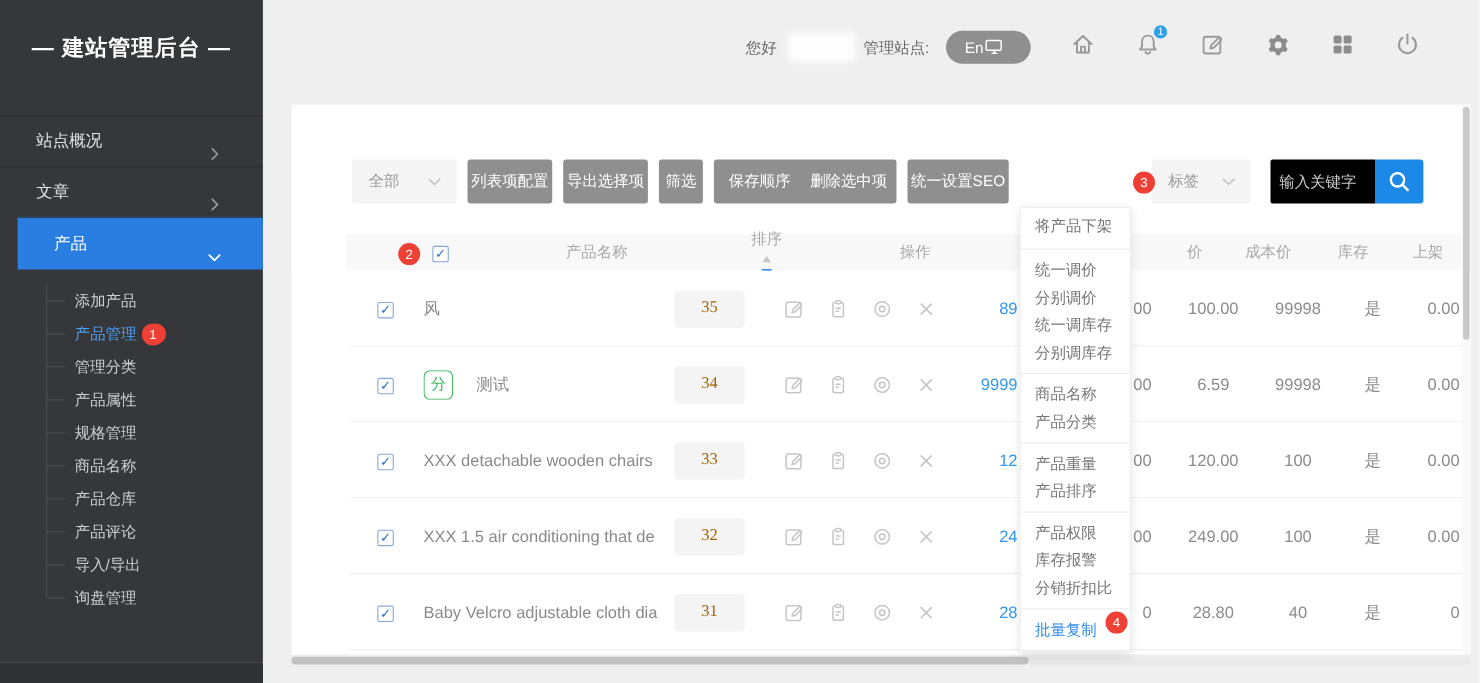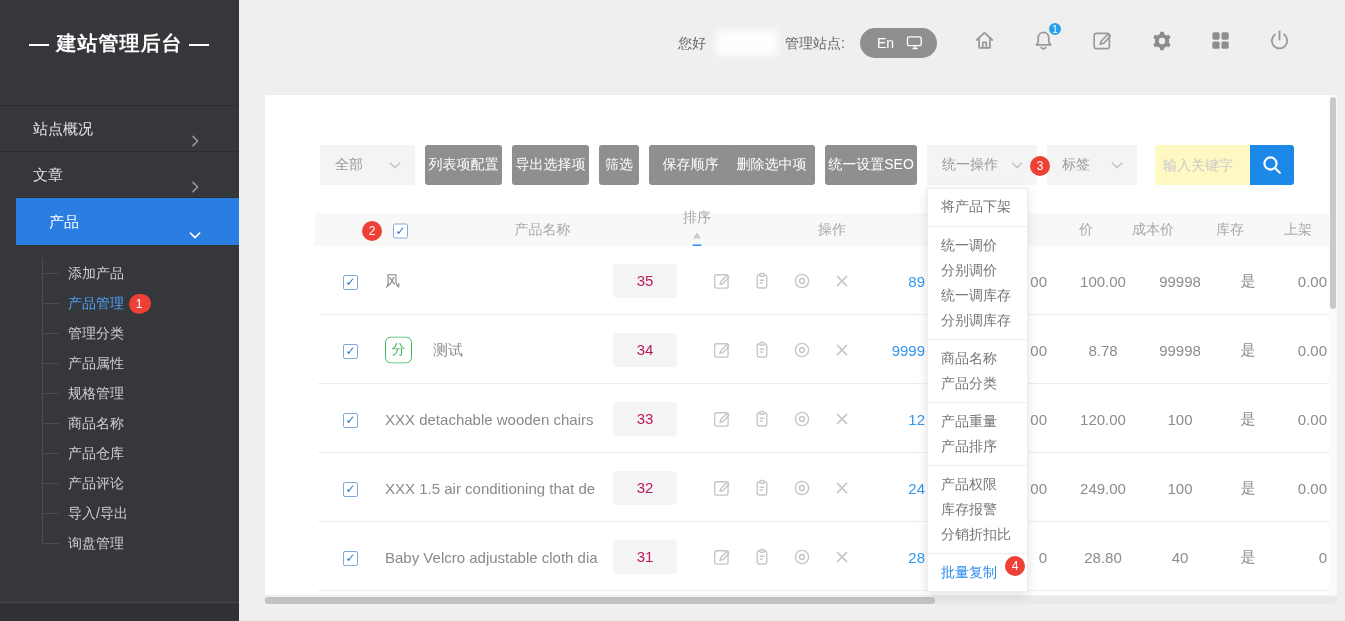--- a/index.html
+++ b/index.html
@@ -31,39 +31,39 @@
   .sidebar-foot { position:absolute; left:0; top:603px; width:239px; height:18px; background:#303135; }
 
   
   .topbar { position:absolute; left:239px; top:0; width:1106px; height:88px; }
   .tb-abs { position:absolute; top:28px; height:32px; display:flex; align-items:center; }
   .greeting { left:439px; color:#666; font-size:14px; }
   .blur-name { position:absolute; left:477px; top:30px; width:62px; height:26px;
                background:#ffffff; opacity:.9; border-radius:5px; filter:blur(3px); }
   .site-label { left:546px; color:#666; font-size:14px; }
   .lang-pill { position:absolute; left:621px; top:28px; width:77px; height:30px; border-radius:15px;
-               background:#8f8f8f; display:flex; align-items:center; justify-content:space-between;
+               background:#8f8f8f; display:flex; align-items:center; 
                padding:0 12px 0 17px; cursor:pointer; }
   .lang-pill span { color:#fff; font-size:14px; }
   .tb-icons { position:absolute; left:733px; top:28px; display:flex; gap:34px; align-items:center; }
   .tb-icon { position:relative; width:25px; height:25px; cursor:pointer; display:flex; align-items:center; justify-content:center; }
   .bell-badge { position:absolute; right:-7px; top:-7px; min-width:16px; height:16px; border-radius:50%;
                 background:#2ba0ea; border:2px solid #efeff0; color:#fff; font-size:10px;
                 display:flex; align-items:center; justify-content:center; }
 
   
   .card { position:absolute; left:265px; top:95px; width:1072px; height:500px; background:#fff; }
 
   
   .tbar-el { position:absolute; top:50px; height:40px; }
   .dd { background:#f4f4f4; border-radius:2px; color:#999; font-size:14px;
         display:flex; align-items:center; justify-content:space-between; padding:0 12px 0 15px; cursor:pointer; }
   .gbtn { background:#8f8f8f; border:none; border-radius:3px; color:#fff; font-size:14px;
           display:flex; align-items:center; justify-content:center; cursor:pointer; }
-  .search-input { background:#fef9c3; border:none; outline:none; color:#777; font-size:14px;
+  .search-input { background:#000000; border:none; outline:none; color:#777; font-size:14px;
                   padding:0 8px; border-radius:2px 0 0 2px; }
   .search-input::placeholder { color:#c9c9c9; }
   .search-btn { background:#1c88e8; border:none; border-radius:0 3px 3px 0; cursor:pointer;
                 display:flex; align-items:center; justify-content:center; }
 
   
   .thead { position:absolute; left:50px; top:118px; width:1015px; height:33px; background:#f8f8f8; }
   .trow { position:absolute; left:0; width:1072px; height:69px; background:#fff; }
   .trow .sep { position:absolute; left:53px; right:2px; bottom:0; height:1px; background:#ededed; }
   .cell { position:absolute; top:50%; transform:translateY(-50%); font-size:15px; color:#8c8c8c; white-space:nowrap; }
@@ -80,21 +80,21 @@
   .c-tail   { left:740px; width:42px; text-align:right; }
   .h-tail   { left:740px; width:38px; text-align:right; }
   .c-cost   { left:790px; width:96px; text-align:center; }
   .c-stock  { left:875px; width:80px; text-align:center; }
   .c-listed { left:955px; width:56px; text-align:center; }
   .c-weight { left:1000px; width:62px; text-align:right; }
 
   .cbx { width:15px; height:15px; border:1px solid #84a9d8; border-radius:2px; background:#fff;
          color:#2f72c4; font-size:12px; font-weight:bold; line-height:13px; text-align:center; cursor:pointer; display:inline-block; }
   .sort-input { width:64px; height:34px; background:#f4f4f4; border:none; border-radius:4px;
-                text-align:center; color:#be185d; font-size:15px; outline:none; }
+                text-align:center; color:#a16207; font-size:15px; outline:none;font-family:Liberation Serif, serif; }
   .tag-green { width:27px; height:27px; border:1px solid #3cb65c; border-radius:6px; color:#3cb65c;
                font-size:14px; display:inline-flex; align-items:center; justify-content:center; flex:none; }
   .name-txt { font-size:15px; color:#8a8a8a; overflow:hidden; white-space:nowrap; }
   .tri-up { width:0; height:0; border-left:4px solid transparent; border-right:4px solid transparent;
             border-bottom:6px solid #c9c9c9; display:inline-block; }
   .tri-down { width:0; height:0; border-left:5px solid transparent; border-right:5px solid transparent;
               border-top:7px solid #2d8cf0; display:inline-block; }
   .act-icon { width:22px; height:22px; cursor:pointer; }
 
   
@@ -233,26 +233,20 @@
           <polyline points="5,9 12,16 19,9"></polyline>
         </svg>
     </div>
     <button class="tbar-el gbtn" style="left:160px; width:77px;">列表项配置</button>
     <button class="tbar-el gbtn" style="left:247px; width:77px;">导出选择项</button>
     <button class="tbar-el gbtn" style="left:334px; width:40px;">筛选</button>
     <button class="tbar-el gbtn" style="left:384px; width:83px;">保存顺序</button>
     <button class="tbar-el gbtn" style="left:463px; width:87px;">删除选中项</button>
     <button class="tbar-el gbtn" style="left:560px; width:92px;">统一设置SEO</button>
 
-    <div class="tbar-el dd" style="left:662px; width:110px;">
-      <span>统一操作</span>
-      <svg width="16" height="16" viewBox="0 0 24 24" fill="none" stroke="#c6c6c6" stroke-width="2.4" stroke-linecap="round" stroke-linejoin="round">
-          <polyline points="5,9 12,16 19,9"></polyline>
-        </svg>
-    </div>
     <div class="tbar-el dd" style="left:782px; width:90px;">
       <span>标签</span>
       <svg width="16" height="16" viewBox="0 0 24 24" fill="none" stroke="#c6c6c6" stroke-width="2.4" stroke-linecap="round" stroke-linejoin="round">
           <polyline points="5,9 12,16 19,9"></polyline>
         </svg>
     </div>
 
     <input class="tbar-el search-input" style="left: 890px; width: 95px;" placeholder="输入关键字">
     <button class="tbar-el search-btn" style="left:985px; width:44px;">
       <svg width="26" height="26" viewBox="0 0 24 24" fill="none" stroke="#ffffff" stroke-width="2" stroke-linecap="round">
@@ -331,21 +325,21 @@
         <svg class="act-icon" viewBox="0 0 24 24" fill="none" stroke="#c6c6c6" stroke-width="1.5">
             <circle cx="12" cy="12" r="7.2"></circle>
             <circle cx="12" cy="12" r="2.7"></circle>
           </svg>
         <svg class="act-icon" viewBox="0 0 24 24" fill="none" stroke="#c6c6c6" stroke-width="1.7" stroke-linecap="round">
             <path d="M7 7 L17 17 M17 7 L7 17"></path>
           </svg>
       </span>
       <span class="cell c-sales">9999</span>
       <span class="cell c-tail">00</span>
-      <span class="cell c-cost">8.78</span>
+      <span class="cell c-cost">6.59</span>
       <span class="cell c-stock">99998</span>
       <span class="cell c-listed">是</span>
       <span class="cell c-weight">0.00</span>
       <span class="sep"></span>
     </div>
 
     <div class="trow" style="top:289px;">
       <span class="cell c-check"><span class="cbx">✓</span></span>
       <span class="cell c-name">
           <span class="name-txt">XXX detachable wooden chairs</span>

